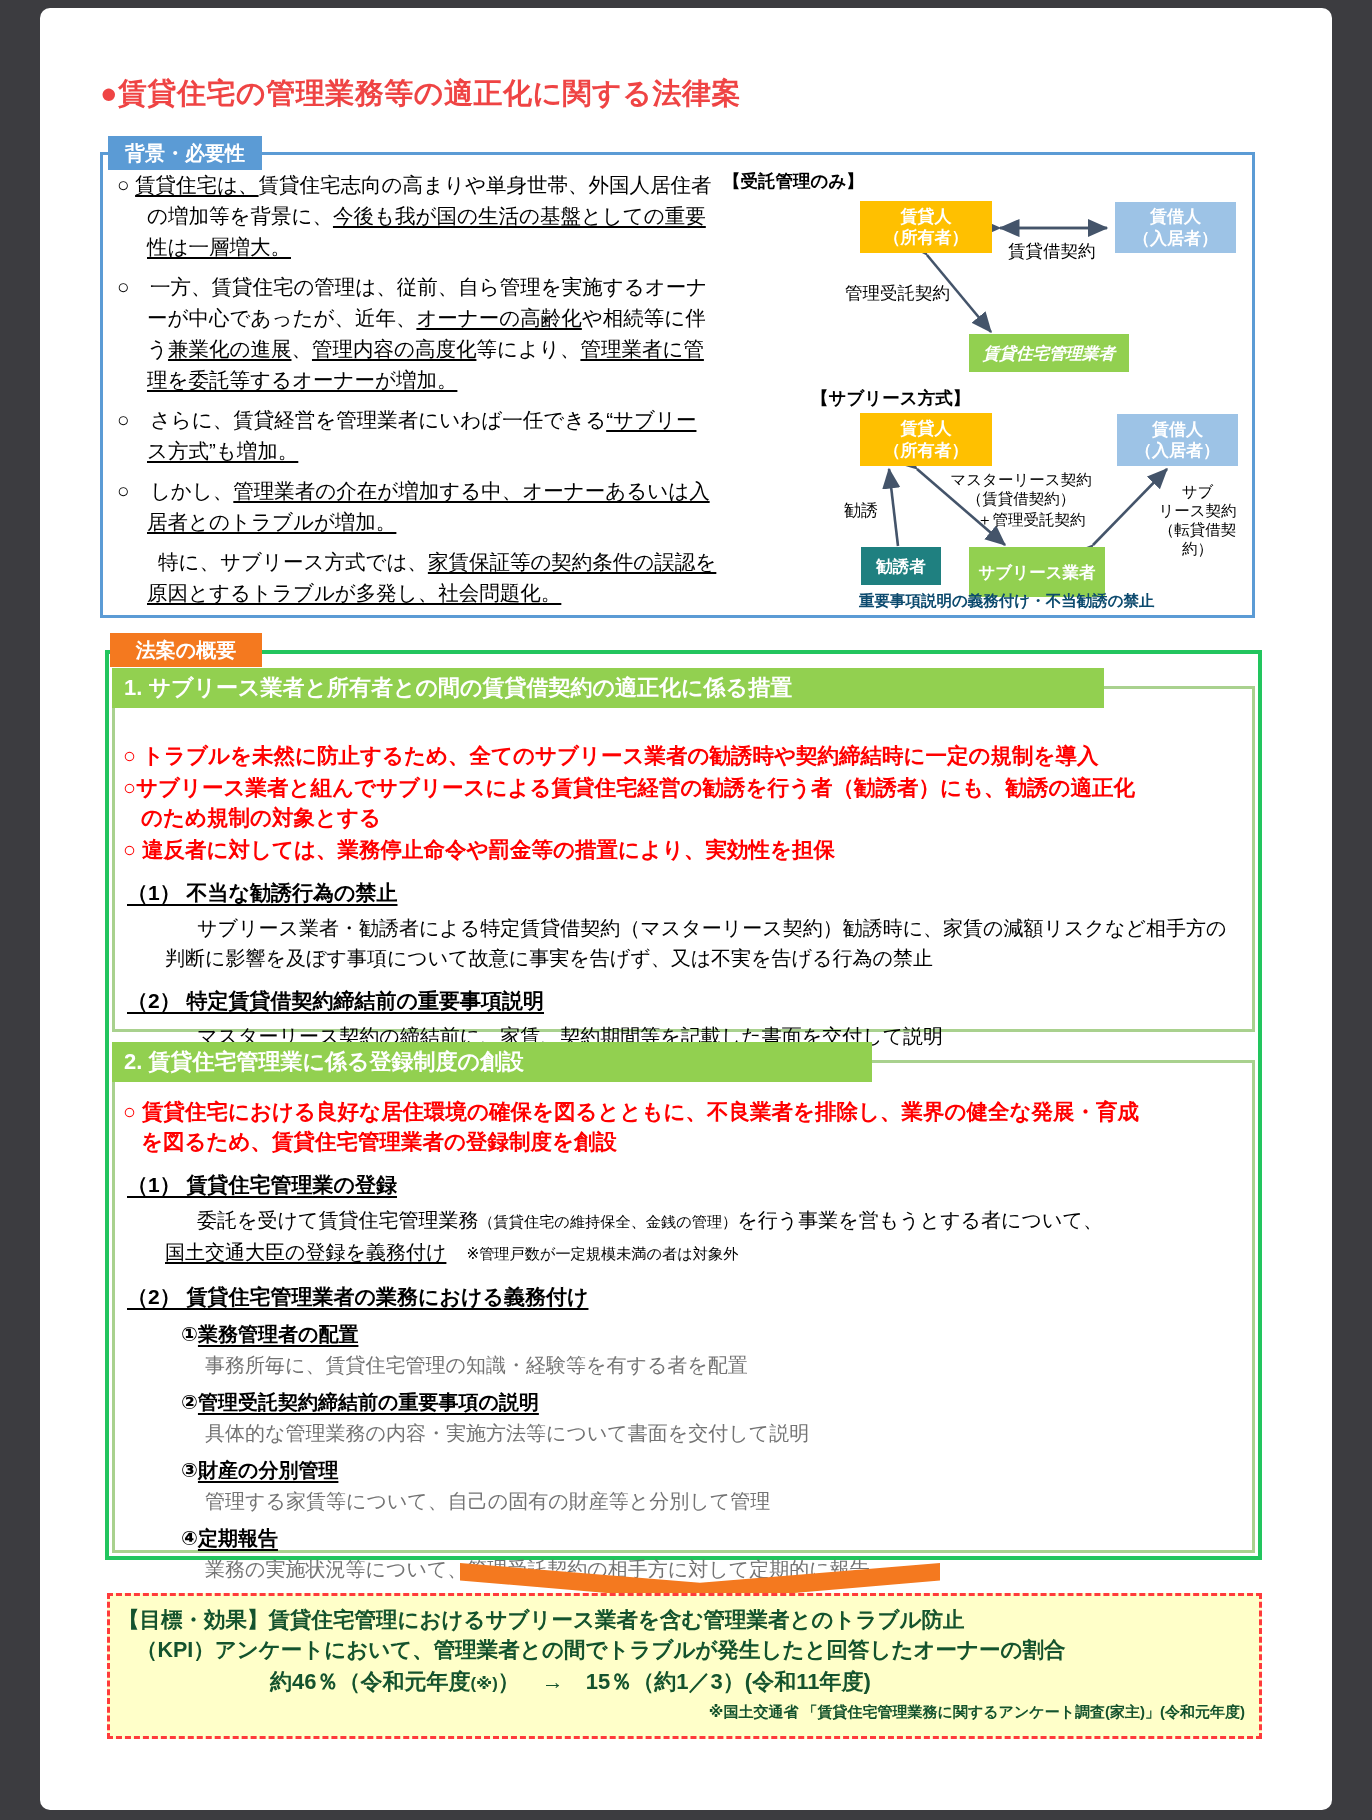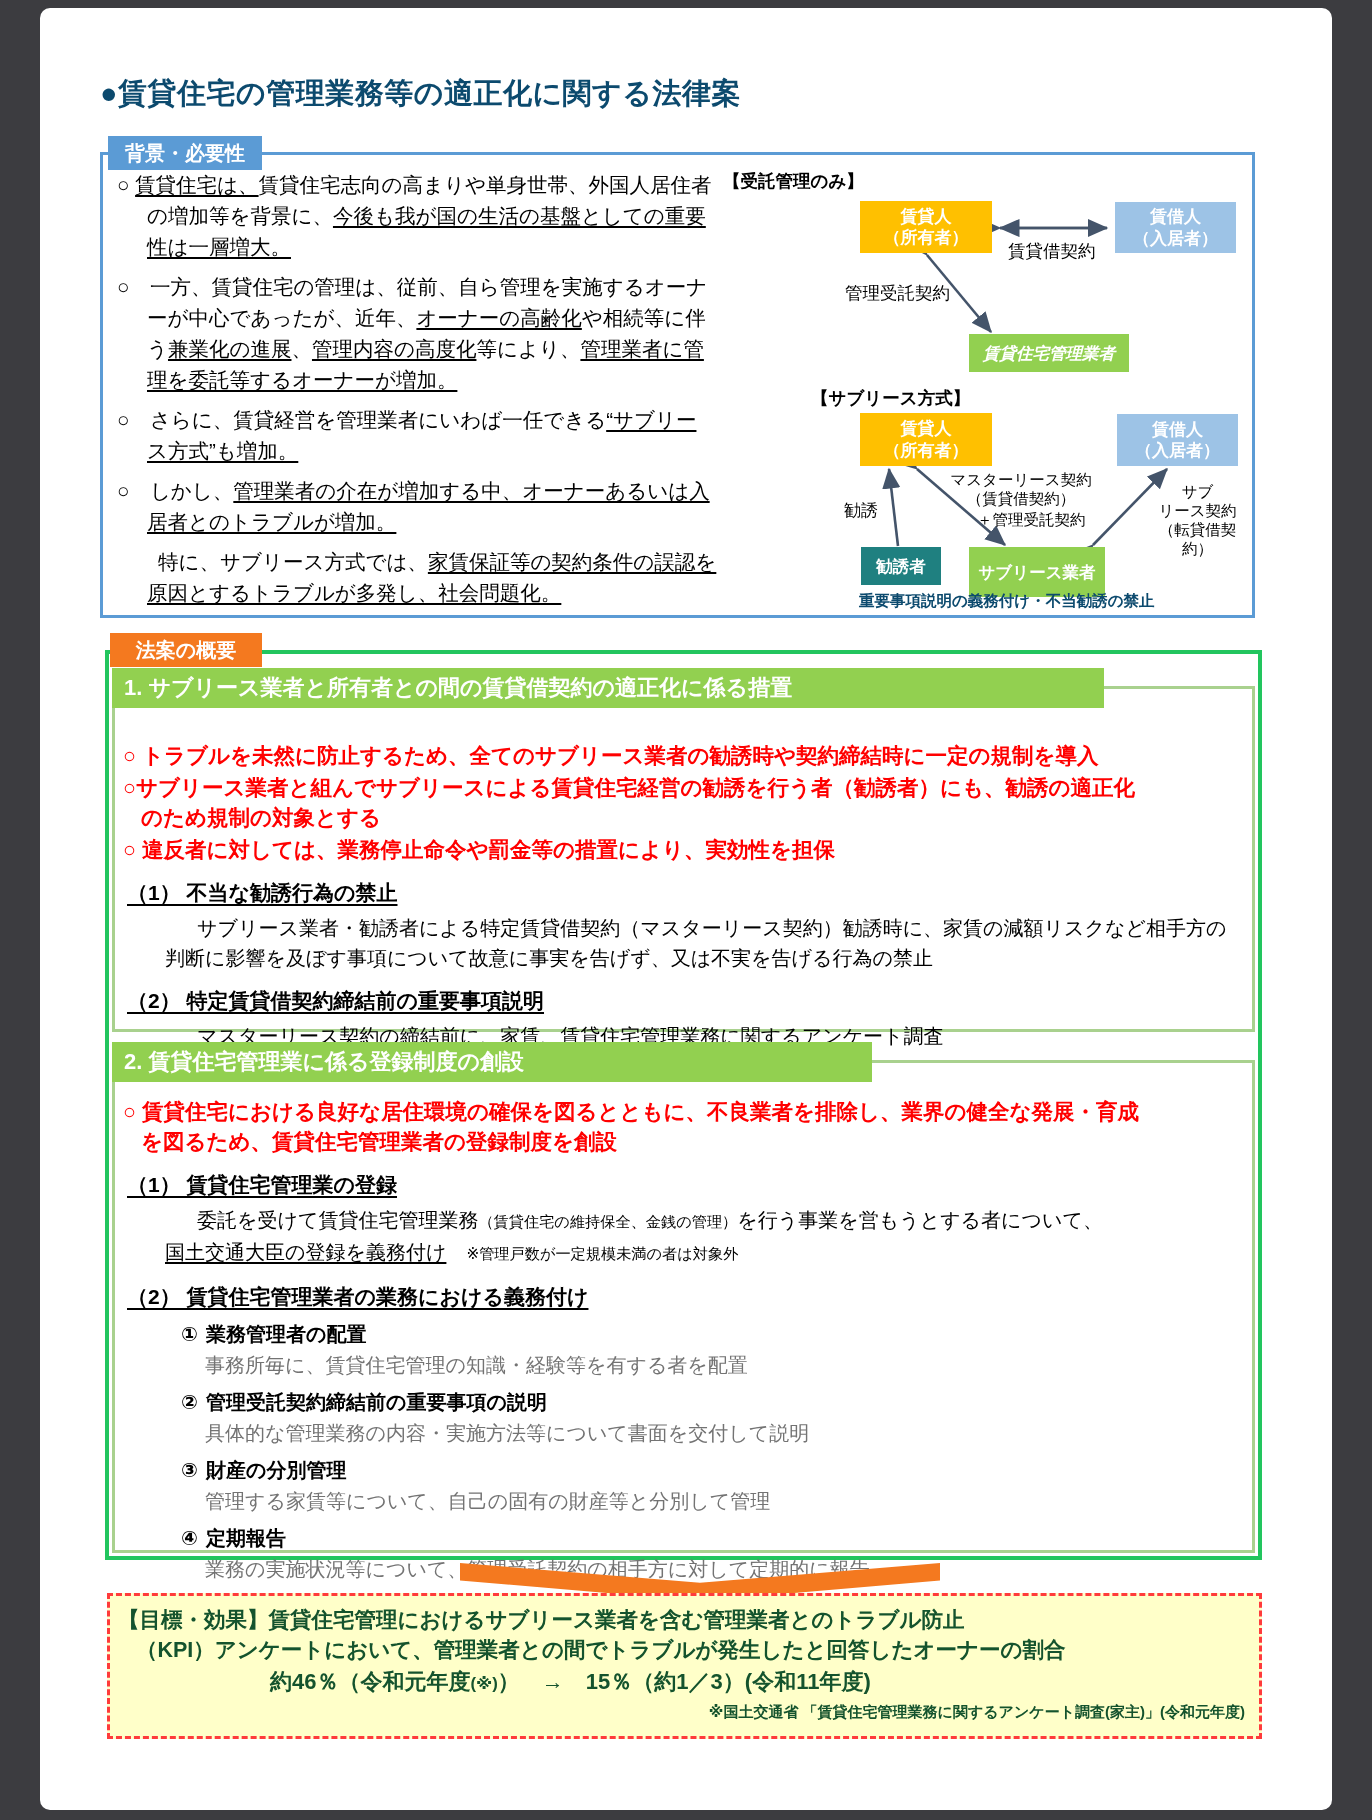--- a/index.html
+++ b/index.html
@@ -10,21 +10,21 @@
     position:relative;overflow:hidden;
   }
   .page{
     position:absolute;left:40px;top:8px;width:1292px;height:1802px;
     background:#ffffff;border-radius:10px;
   }
 
   
   .doc-title{
     position:absolute;left:60px;top:66px;
-    font-size:29px;font-weight:bold;color:#0c4a6e;letter-spacing:.5px;
+    font-size:29px;font-weight:bold;color:#ef4444;letter-spacing:.5px;
   }
 
   
   .sec-tab{
     position:absolute;height:34px;line-height:34px;
     color:#fff;font-weight:bold;font-size:20px;text-align:center;
     z-index:5;
   }
   .tab-blue{background:#5b9bd5;left:68px;top:128px;width:154px;}
   .tab-orange{background:#f4791f;left:70px;top:625px;width:152px;}
@@ -91,21 +91,21 @@
     font-size:21px;font-weight:bold;color:#000;margin:14px 0 6px 4px;
     text-decoration:underline;text-underline-offset:4px;
   }
   .item-body{
     font-size:20px;line-height:30px;color:#000;margin:0 0 4px 42px;
     text-indent:32px;white-space:pre-wrap;
   }
   .duty-head{
     font-size:20px;font-weight:bold;color:#000;margin:10px 0 4px 58px;
   }
-  .duty-head .t{text-underline-offset:4px;margin-left:8px;}
+  .duty-head .t{text-decoration:underline;text-underline-offset:4px;}
   .duty-body{font-size:20px;line-height:27px;color:#737373;margin:0 0 6px 82px;}
 
   
   .chevron{
     position:absolute;left:420px;top:1555px;width:480px;height:38px;background:#f4791f;
     clip-path:polygon(0 0,50% 52%,100% 0,100% 46%,50% 100%,0 46%);
   }
 
   
   .kpi-box{
@@ -183,21 +183,21 @@
 
     <div class="green-bar bar1">1. サブリース業者と所有者との間の賃貸借契約の適正化に係る措置</div>
     <div class="part-box part1-box">
       <div class="part-content p1-content">
         <p class="red-b">○ トラブルを未然に防止するため、全てのサブリース業者の勧誘時や契約締結時に一定の規制を導入</p>
         <p class="red-b">○サブリース業者と組んでサブリースによる賃貸住宅経営の勧誘を行う者（勧誘者）にも、勧誘の適正化のため規制の対象とする</p>
         <p class="red-b">○ 違反者に対しては、業務停止命令や罰金等の措置により、実効性を担保</p>
         <div class="item-head">（1） 不当な勧誘行為の禁止</div>
         <div class="item-body">サブリース業者・勧誘者による特定賃貸借契約（マスターリース契約）勧誘時に、家賃の減額リスクなど相手方の判断に影響を及ぼす事項について故意に事実を告げず、又は不実を告げる行為の禁止</div>
         <div class="item-head">（2） 特定賃貸借契約締結前の重要事項説明</div>
-        <div class="item-body">マスターリース契約の締結前に、家賃、賃貸住宅管理業務に関するアンケート調査</div>
+        <div class="item-body">マスターリース契約の締結前に、家賃、契約期間等を記載した書面を交付して説明</div>
       </div>
     </div>
 
     <div class="green-bar bar2">2. 賃貸住宅管理業に係る登録制度の創設</div>
     <div class="part-box part2-box">
       <div class="part-content p2-content">
         <p class="red-b">○ 賃貸住宅における良好な居住環境の確保を図るとともに、不良業者を排除し、業界の健全な発展・育成を図るため、賃貸住宅管理業者の登録制度を創設</p>
         <div class="item-head">（1） 賃貸住宅管理業の登録</div>
         <div class="item-body"><span>委託を受けて賃貸住宅管理業務</span><span class="sm">（賃貸住宅の維持保全、金銭の管理）</span><span>を行う事業を営もうとする者について、
 </span><span class="u">国土交通大臣の登録を義務付け</span><span>　</span><span class="sm">※管理戸数が一定規模未満の者は対象外</span></div>

